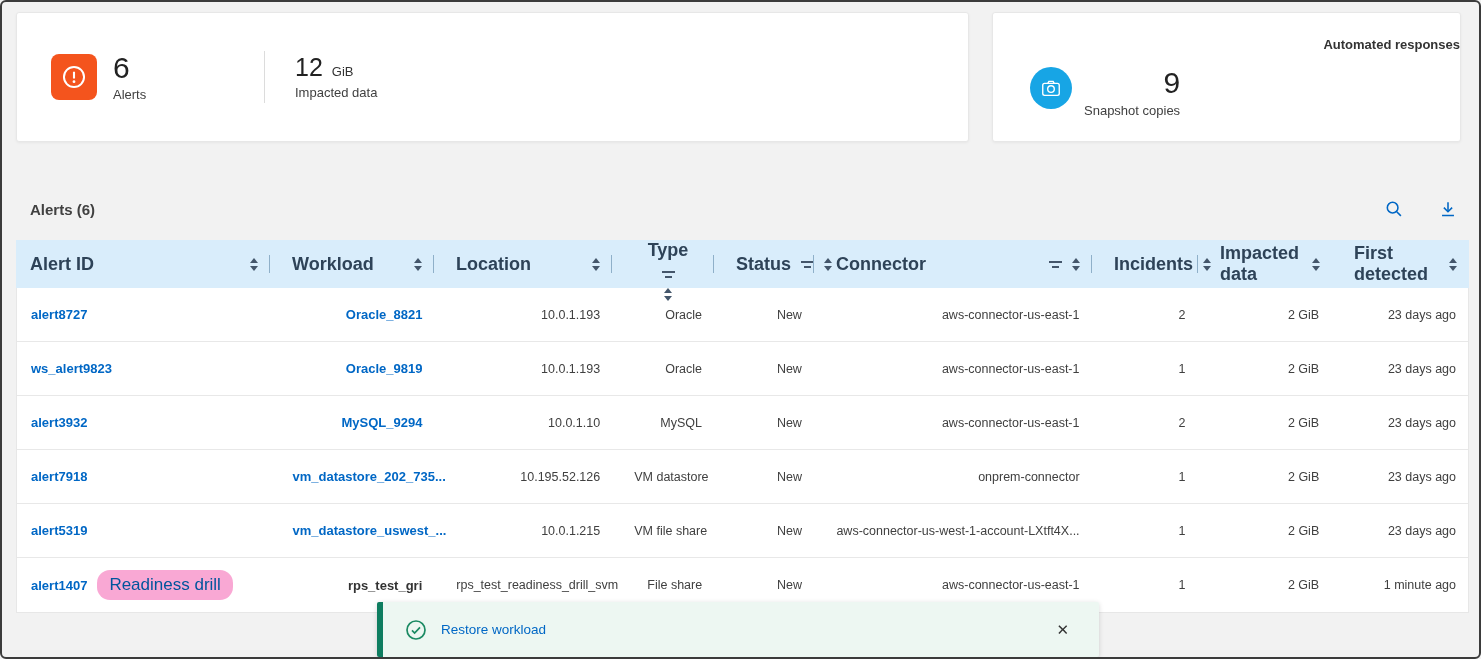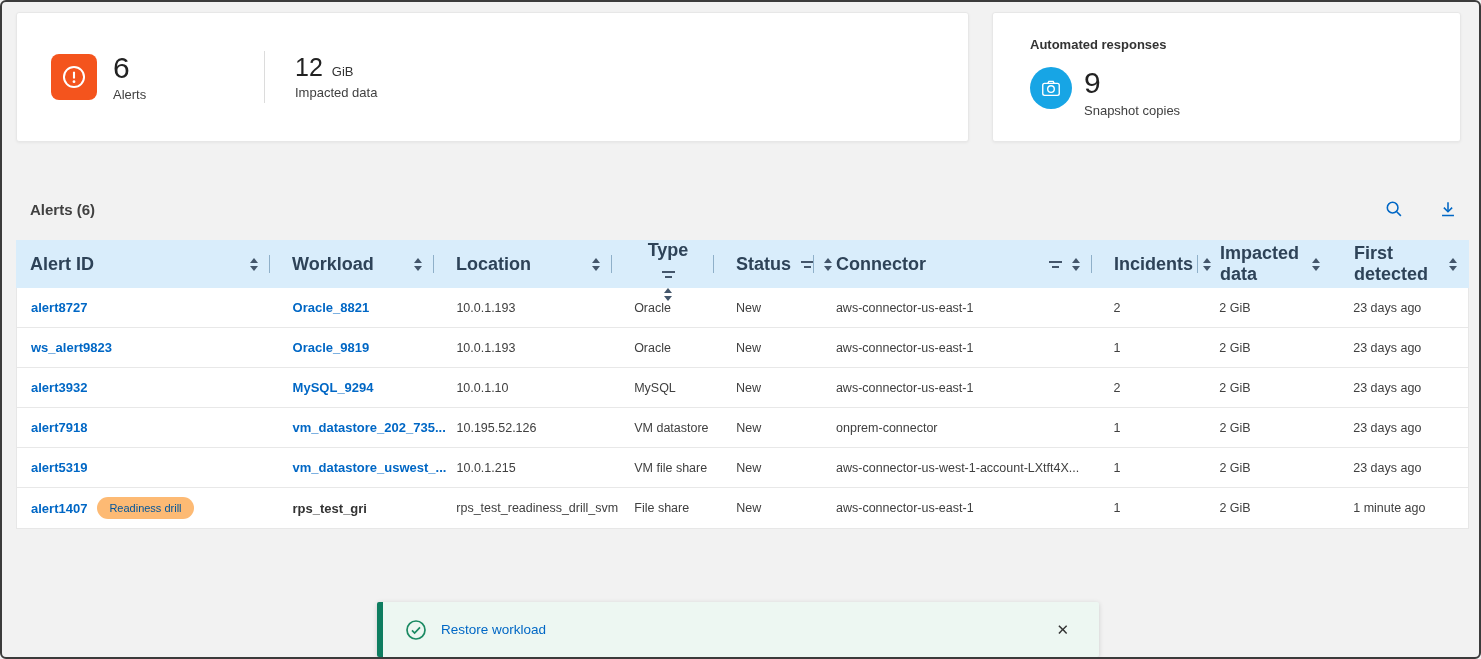--- a/index.html
+++ b/index.html
@@ -26,21 +26,21 @@
     width:46px; height:46px; border-radius:8px; background:#F4541D;
     display:flex; align-items:center; justify-content:center; flex:0 0 auto;
   }
   .metric-value-lg { font-size:30px; color:#222; line-height:1.05; font-weight:400; }
   .metric-value-md { font-size:25px; color:#222; line-height:1.05; font-weight:400; }
   .unit { font-size:13px; color:#333; margin-left:9px; font-weight:400; }
   .metric-label { font-size:13px; color:#404040; margin-top:4px; }
   .v-divider { width:1px; height:52px; background:#dcdcdc; }
   .metric-impacted { padding-left:30px; }
 
-  #card-auto { width:469px; padding:24px 0 0 37px; }
+  #card-auto { width:469px; padding:24px 0 0 37px;text-align:right; }
   .card-title { font-size:13px; font-weight:700; color:#333; margin-bottom:15px; }
   .metric-snap { display:flex; gap:12px; align-items:flex-start; }
   .snap-icon {
     width:42px; height:42px; border-radius:50%; background:#17A5E5;
     display:flex; align-items:center; justify-content:center; flex:0 0 auto;
   }
 
   
   #table-wrap { position:absolute; top:190px; left:14px; width:1453px; }
   .table-toolbar { display:flex; justify-content:space-between; align-items:center; padding:0 10px 0 14px; height:34px; }
@@ -64,27 +64,27 @@
 
   .sort { display:inline-flex; flex-direction:column; gap:3px; }
   .sort i { width:0; height:0; border-left:4px solid transparent; border-right:4px solid transparent; }
   .sort .up { border-bottom:5px solid #44566B; }
   .sort .down { border-top:5px solid #44566B; }
   .filter { display:inline-flex; flex-direction:column; align-items:center; gap:3px; }
   .filter .l1 { width:13px; height:2px; background:#44566B; }
   .filter .l2 { width:7px; height:2px; background:#44566B; }
 
   .tbody { background:#fff; border:1px solid #e7e7e7; border-top:none; }
-  .tr { display:flex; align-items:center; height:40px; border-bottom:1px solid #e8e8e8; }
+  .tr { display:flex; align-items:center; height:54px; border-bottom:1px solid #e8e8e8;text-align:right; }
   .tr:last-child { border-bottom:none; }
   .td { padding:0 12px 0 22px; font-size:12.5px; color:#404040; white-space:nowrap; }
   .td.c0 { padding-left:14px; display:flex; align-items:center; gap:10px; font-size:13px; }
   a.link { color:#0067C5; text-decoration:none; font-weight:600; font-size:13px; }
   .workload-static { font-weight:700; color:#333; font-size:13px; }
-  .badge { background:#fdba74; color:#00559C; font-size:11px; font-weight:400; padding:5px 12px; border-radius:13px; }
+  .badge { background:#f9a8d4; color:#00559C; font-size:17px; font-weight:400; padding:5px 12px; border-radius:13px; }
 
   
   #toast {
     position:absolute; left:375px; top:600px; width:722px; height:55px;
     background:#EDF7F2; border-left:6px solid #0E7D60; border-radius:2px;
     display:flex; align-items:center; box-shadow:0 1px 5px rgba(0,0,0,.15);
   }
   .toast-check { margin-left:22px; display:flex; }
   .toast-msg { margin-left:17px; font-size:13.5px; color:#404040; }
   .toast-link { color:#0067C5; text-decoration:none; margin-left:4px; font-size:13.5px;padding-left:10px; }

